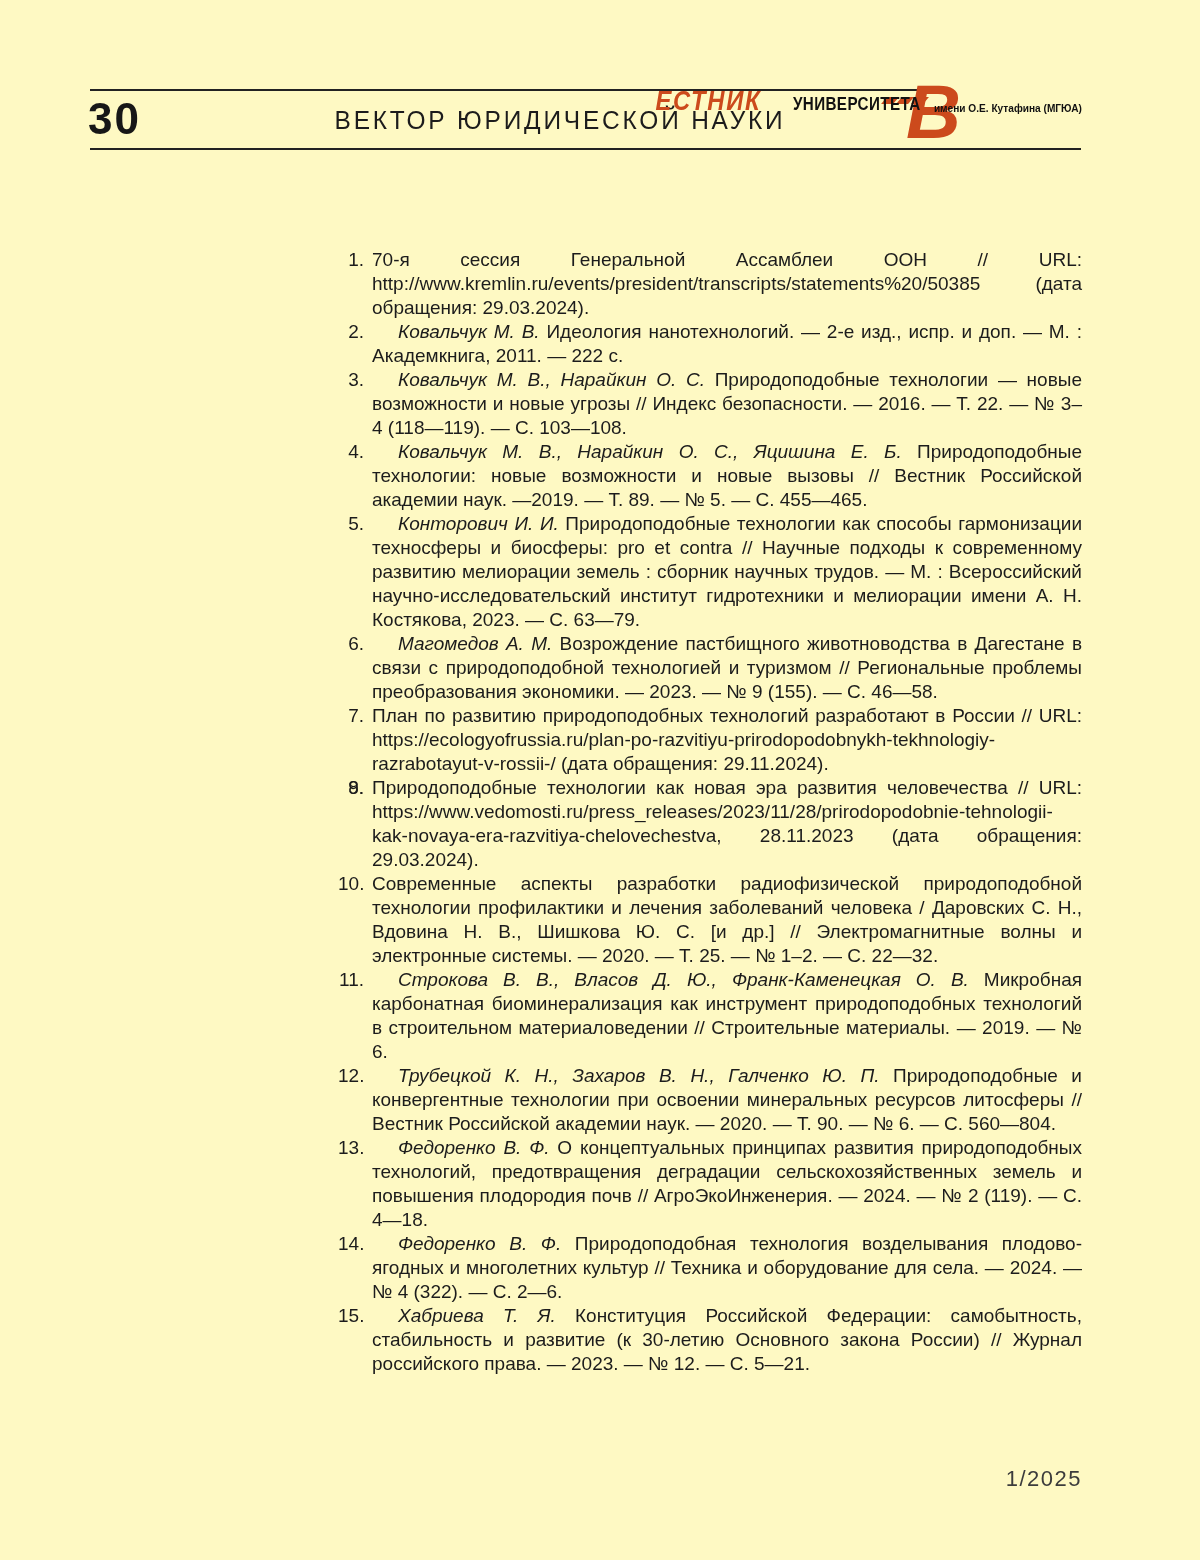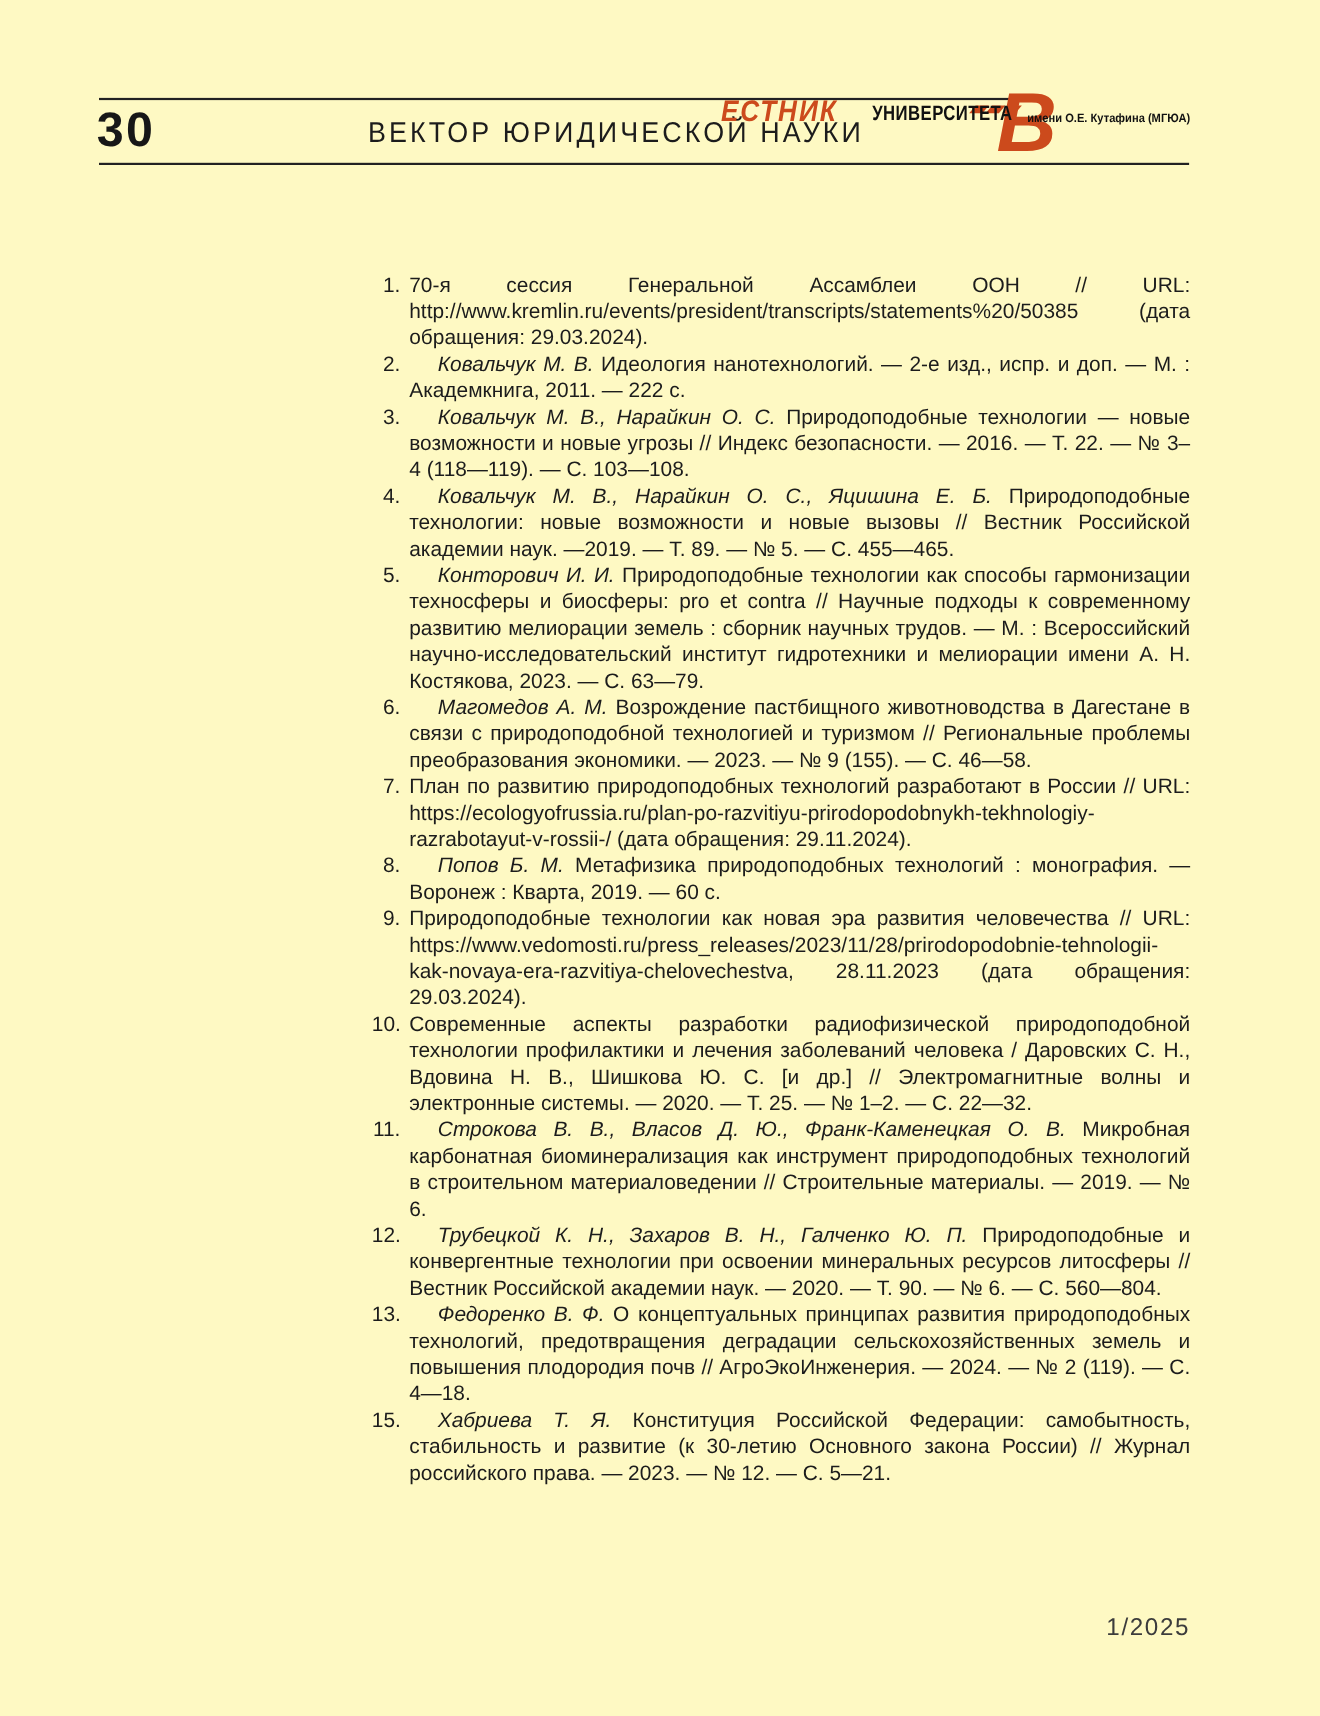--- a/index.html
+++ b/index.html
@@ -137,21 +137,20 @@
     <span class="body"><i>Магомедов А. М.</i><span> Возрождение пастбищного животноводства в Дагестане в связи с природоподобной технологией и туризмом // Региональные проблемы преобразования экономики. — 2023. — № 9 (155). — С. 46—58.</span></span>
   </div>
 
   <div class="entry">
     <span class="num">7.</span>
     <span class="body"><span>План по развитию природоподобных технологий разработают в России // URL: https://ecologyofrussia.ru/plan-po-razvitiyu-prirodopodobnykh-tekhnologiy-razrabotayut-v-rossii-/ (дата обращения: 29.11.2024).</span></span>
   </div>
 
   <div class="entry">
     <span class="num">8.</span>
-    <span class="body"><i>Попов Б. М.</i><span> Метафизика природоподобных технологий : монография. — Воронеж : Кварта, 2019. — 60 с.</span></span>
   </div>
 
   <div class="entry">
     <span class="num">9.</span>
     <span class="body"><span>Природоподобные технологии как новая эра развития человечества // URL: https://www.vedomosti.ru/press_releases/2023/11/28/prirodopodobnie-tehnologii-kak-novaya-era-razvitiya-chelovechestva, 28.11.2023 (дата обращения: 29.03.2024).</span></span>
   </div>
 
   <div class="entry">
     <span class="num">10.</span>
     <span class="body"><span>Современные аспекты разработки радиофизической природоподобной технологии профилактики и лечения заболеваний человека / Даровских С. Н., Вдовина Н. В., Шишкова Ю. С. [и др.] // Электромагнитные волны и электронные системы. — 2020. — Т. 25. — № 1–2. — С. 22—32.</span></span>
@@ -165,20 +164,24 @@
   <div class="entry">
     <span class="num">12.</span>
     <span class="body"><i>Трубецкой К. Н., Захаров В. Н., Галченко Ю. П.</i><span> Природоподобные и конвергентные технологии при освоении минеральных ресурсов литосферы // Вестник Российской академии наук. — 2020. — Т. 90. — № 6. — С. 560—804.</span></span>
   </div>
 
   <div class="entry">
     <span class="num">13.</span>
     <span class="body"><i>Федоренко В. Ф.</i><span> О концептуальных принципах развития природоподобных технологий, предотвращения деградации сельскохозяйственных земель и повышения плодородия почв // АгроЭкоИнженерия. — 2024. — № 2 (119). — С. 4—18.</span></span>
   </div>
 
+  <div class="entry">
+    <span class="num">14.</span>
+    <span class="body"><i>Федоренко В. Ф.</i><span> Природоподобная технология возделывания плодово-ягодных и многолетних культур // Техника и оборудование для села. — 2024. — № 4 (322). — С. 2—6.</span></span>
+  </div>
 
   <div class="entry">
     <span class="num">15.</span>
     <span class="body"><i>Хабриева Т. Я.</i><span> Конституция Российской Федерации: самобытность, стабильность и развитие (к 30-летию Основного закона России) // Журнал российского права. — 2023. — № 12. — С. 5—21.</span></span>
   </div>
 </div>
   </div>
 
   <div class="footer">
     <span>1/2025</span>

